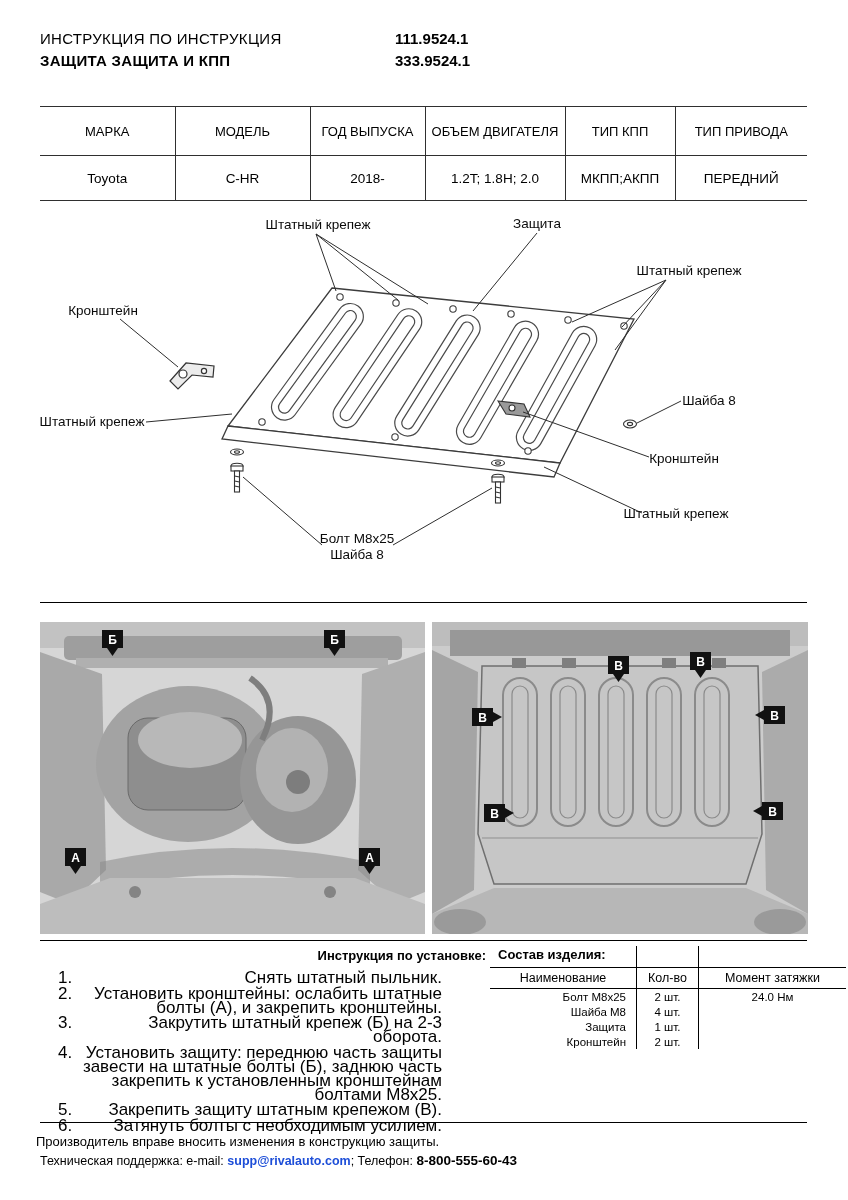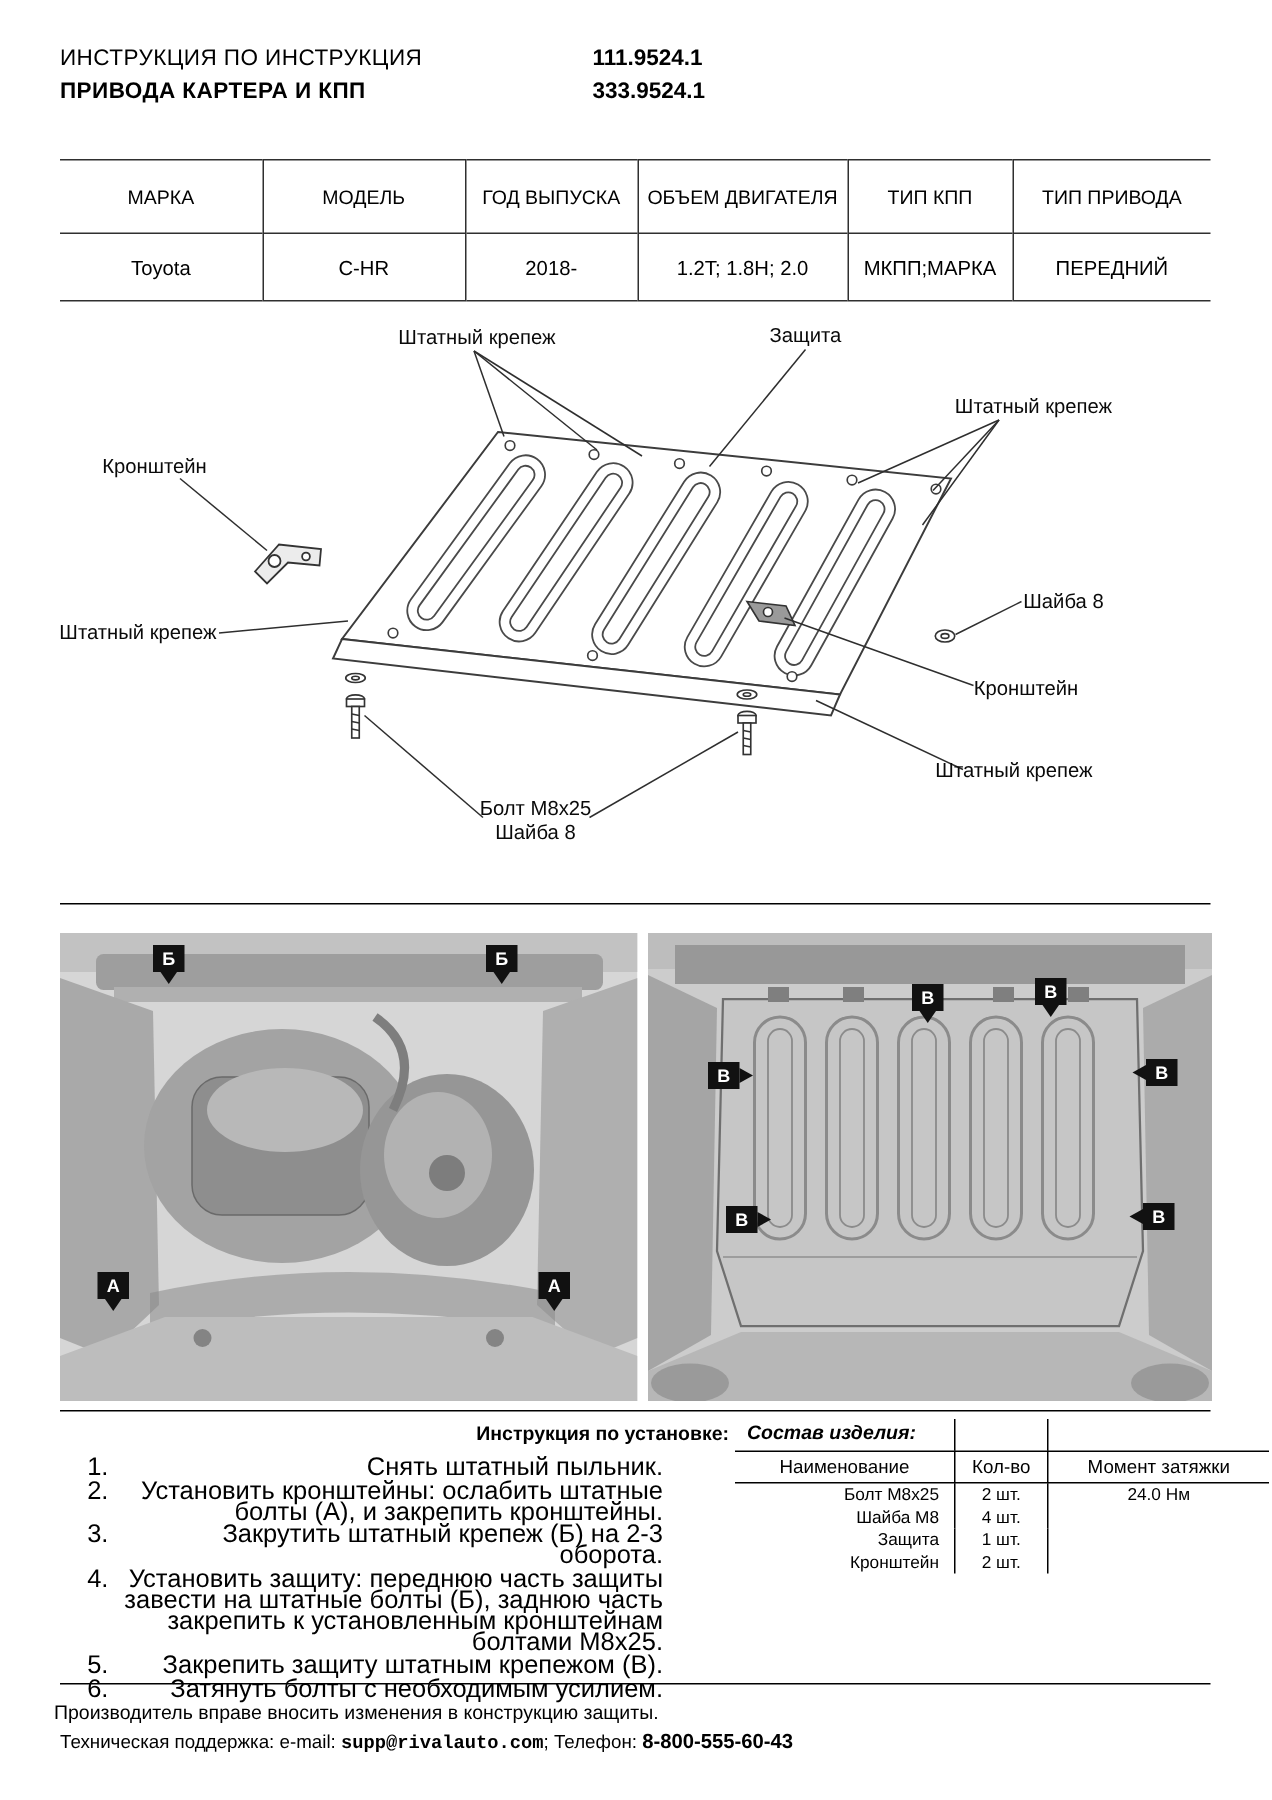--- a/index.html
+++ b/index.html
@@ -31,38 +31,38 @@
   .marker-text { font-size:12px; font-weight:bold; fill:#ffffff; }
 
   .instructions { position:absolute; left:56px; top:948px; width:430px;text-align:right; }
   .instructions .sec-title { font-size:13px; font-weight:bold; }
   .instructions ol { margin:8px 0 0; padding-left:21px; font-size:17px; line-height:14px; width:365px; }
   .instructions li { margin-bottom:1.5px; padding-left:2px; }
 
   .components { position:absolute; left:490px; top:946px; width:356px; }
   .comp-grid { display:grid; grid-template-columns:146px 62px 148px; }
   .cv { border-left:1px solid #000; }
-  .comp-title { font-size:13px; font-weight:bold; padding:1px 0 5px 8px;font-style:italic; }
+  .comp-title { font-size:13px; font-weight:bold; padding:1px 0 5px 8px; }
   .comp-head { border-top:1px solid #000; border-bottom:1px solid #000; font-size:12.5px; text-align:center; padding:3px 2px; }
   .comp-name { text-align:right; padding:1px 10px 0 0; font-size:11.5px; line-height:14px; }
   .comp-qty, .comp-torque { text-align:center; padding-top:1px; font-size:11.5px; line-height:14px; }
 
   .footer1 { position:absolute; left:36px; top:1134px; font-size:13px; }
   .footer2 { position:absolute; left:40px; top:1153px; font-size:12.5px; }
   .footer2 .email { font-weight:bold; cursor:pointer; }
   .footer2 .phone { font-weight:bold; font-size:13.5px; }
 </style>
 </head>
 <body>
 
 <div class="page">
 
   <div class="doc-header">
     <div class="doc-title1">ИНСТРУКЦИЯ ПО ИНСТРУКЦИЯ</div>
-    <div class="doc-title2">ПРИВОДА КАРТЕРА И КПП</div>
+    <div class="doc-title2">ЗАЩИТА ЗАЩИТА И КПП</div>
   </div>
   <div class="part-numbers">
     <div>111.9524.1</div>
     <div>333.9524.1</div>
   </div>
 
   <table class="vehicle-table">
     <colgroup>
       <col style="width:135px">
         <col style="width:135px">
@@ -80,21 +80,21 @@
         <th>ТИП КПП</th>
         <th>ТИП ПРИВОДА</th>
       </tr>
     </thead>
     <tbody>
       <tr>
         <td>Toyota</td>
         <td>C-HR</td>
         <td>2018-</td>
         <td>1.2T; 1.8H; 2.0</td>
-        <td>МКПП;МАРКА</td>
+        <td>МКПП;АКПП</td>
         <td>ПЕРЕДНИЙ</td>
       </tr>
     </tbody>
   </table>
 
   <div class="diagram">
     <svg viewBox="0 0 848 398" width="848" height="398">
 
       <g stroke="#3c3c3c" stroke-width="1.3" fill="#ffffff">
         <polygon points="332,83 634,114 560,258 228,221"></polygon>
@@ -351,16 +351,16 @@
       <div class="comp-name">Кронштейн</div>
       <div class="comp-qty cv">2 шт.</div>
       <div class="comp-torque cv"></div>
     </div>
   </div>
 
   <div class="rule" style="top:1122px"></div>
 
   <div class="footer1">Производитель вправе вносить изменения в конструкцию защиты.</div>
   <div class="footer2">
-    <span>Техническая поддержка:  e-mail: </span><span class="email" style="color: #000000; font-family: Liberation Mono, monospace;">supp@rivalauto.com</span><span>; Телефон: </span><span class="phone">8-800-555-60-43</span>
+    <span>Техническая поддержка:  e-mail: </span><span class="email" style="color: #1d4ed8;">supp@rivalauto.com</span><span>; Телефон: </span><span class="phone">8-800-555-60-43</span>
   </div>
 
 </div>
 
 </body></html>

